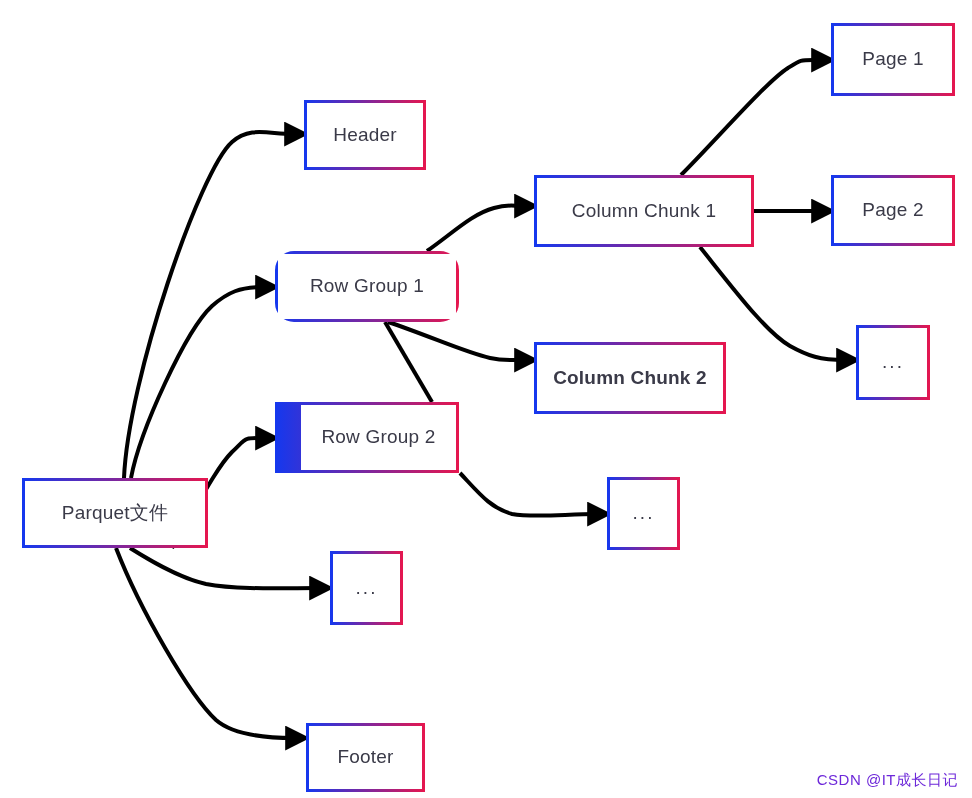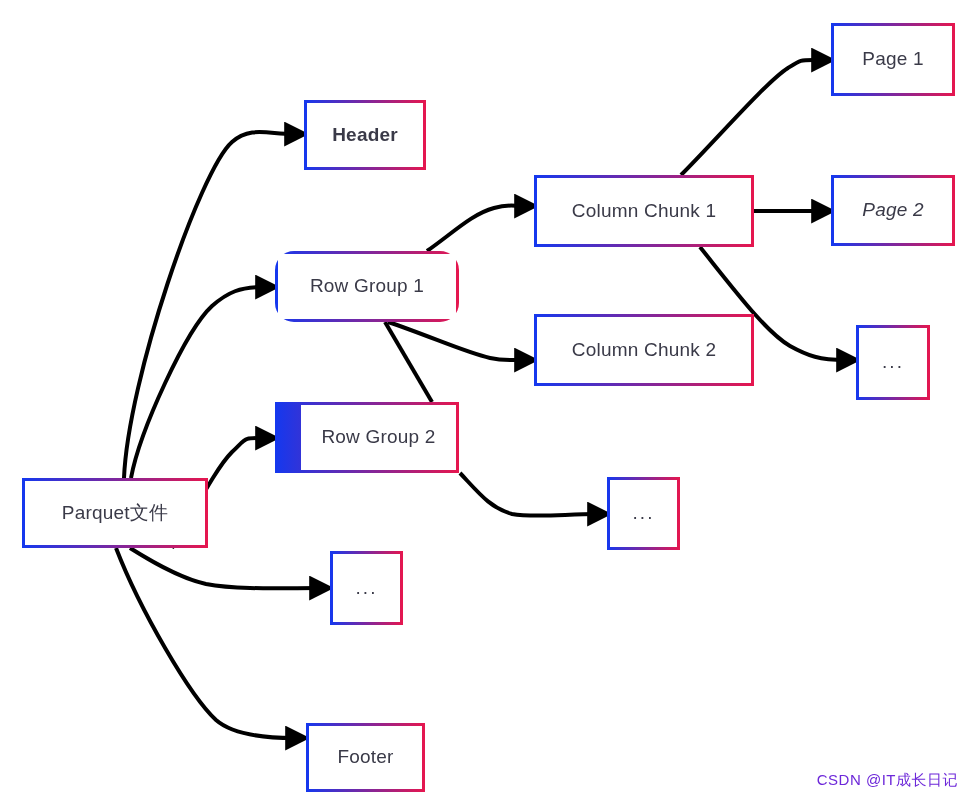--- a/index.html
+++ b/index.html
@@ -95,21 +95,21 @@
         <path d="M 700 247 C 736 292 766 332 790 346 C 808 356 820 360 845 360" fill="none" stroke="#000000" stroke-width="4" stroke-linecap="butt" marker-end="url(#arrowhead)"></path>
       </g>
   </svg>
 
   <div id="nodes-group">
       <div class="node" style="left: 22px; top: 478px; width: 186px; height: 70px; background: linear-gradient(90deg, rgb(20, 56, 239) 0%, rgb(230, 22, 78) 100%);">
         <div class="node-inner">
           <span class="node-label">Parquet文件</span>
         </div>
       </div>
-      <div class="node" style="left: 304px; top: 100px; width: 122px; height: 70px; background: linear-gradient(90deg, rgb(20, 56, 239) 0%, rgb(230, 22, 78) 100%); font-weight: bold;">
+      <div class="node" style="left: 304px; top: 100px; width: 122px; height: 70px; background: linear-gradient(90deg, rgb(20, 56, 239) 0%, rgb(230, 22, 78) 100%);">
         <div class="node-inner">
           <span class="node-label">Header</span>
         </div>
       </div>
       <div class="node" style="left: 275px; top: 251px; width: 184px; height: 71px; background: linear-gradient(90deg, rgb(20, 56, 239) 0%, rgb(230, 22, 78) 100%); border-radius: 19px;">
         <div class="node-inner">
           <span class="node-label">Row Group 1</span>
         </div>
       </div>
       <div class="node" style="left: 275px; top: 402px; width: 184px; height: 71px; background: linear-gradient(90deg, rgb(20, 56, 239) 0%, rgb(230, 22, 78) 100%); padding-left: 26px;">
@@ -125,36 +125,36 @@
       <div class="node" style="left: 306px; top: 703px; width: 119px; height: 69px; background: linear-gradient(90deg, rgb(20, 56, 239) 0%, rgb(230, 22, 78) 100%); margin-top: 20px;">
         <div class="node-inner">
           <span class="node-label">Footer</span>
         </div>
       </div>
       <div class="node" style="left: 534px; top: 175px; width: 220px; height: 72px; background: linear-gradient(90deg, rgb(20, 56, 239) 0%, rgb(230, 22, 78) 100%);">
         <div class="node-inner">
           <span class="node-label">Column Chunk 1</span>
         </div>
       </div>
-      <div class="node" style="left: 534px; top: 314px; width: 220px; height: 72px; background: linear-gradient(90deg, rgb(20, 56, 239) 0%, rgb(230, 22, 78) 100%);">
+      <div class="node" style="left: 534px; top: 342px; width: 192px; height: 72px; background: linear-gradient(90deg, rgb(20, 56, 239) 0%, rgb(230, 22, 78) 100%); font-weight: bold;">
         <div class="node-inner">
           <span class="node-label">Column Chunk 2</span>
         </div>
       </div>
       <div class="node" style="left: 607px; top: 477px; width: 73px; height: 73px; background: linear-gradient(90deg, rgb(20, 56, 239) 0%, rgb(230, 22, 78) 100%);">
         <div class="node-inner">
           <span class="node-label dots">...</span>
         </div>
       </div>
       <div class="node" style="left: 831px; top: 23px; width: 124px; height: 73px; background: linear-gradient(90deg, rgb(20, 56, 239) 0%, rgb(230, 22, 78) 100%);">
         <div class="node-inner">
           <span class="node-label">Page 1</span>
         </div>
       </div>
-      <div class="node" style="left: 831px; top: 175px; width: 124px; height: 71px; background: linear-gradient(90deg, rgb(20, 56, 239) 0%, rgb(230, 22, 78) 100%); font-style: italic;">
+      <div class="node" style="left: 831px; top: 175px; width: 124px; height: 71px; background: linear-gradient(90deg, rgb(20, 56, 239) 0%, rgb(230, 22, 78) 100%);">
         <div class="node-inner">
           <span class="node-label">Page 2</span>
         </div>
       </div>
       <div class="node" style="left: 856px; top: 325px; width: 74px; height: 75px; background: linear-gradient(90deg, rgb(20, 56, 239) 0%, rgb(230, 22, 78) 100%);">
         <div class="node-inner">
           <span class="node-label dots">...</span>
         </div>
       </div>
     </div>

